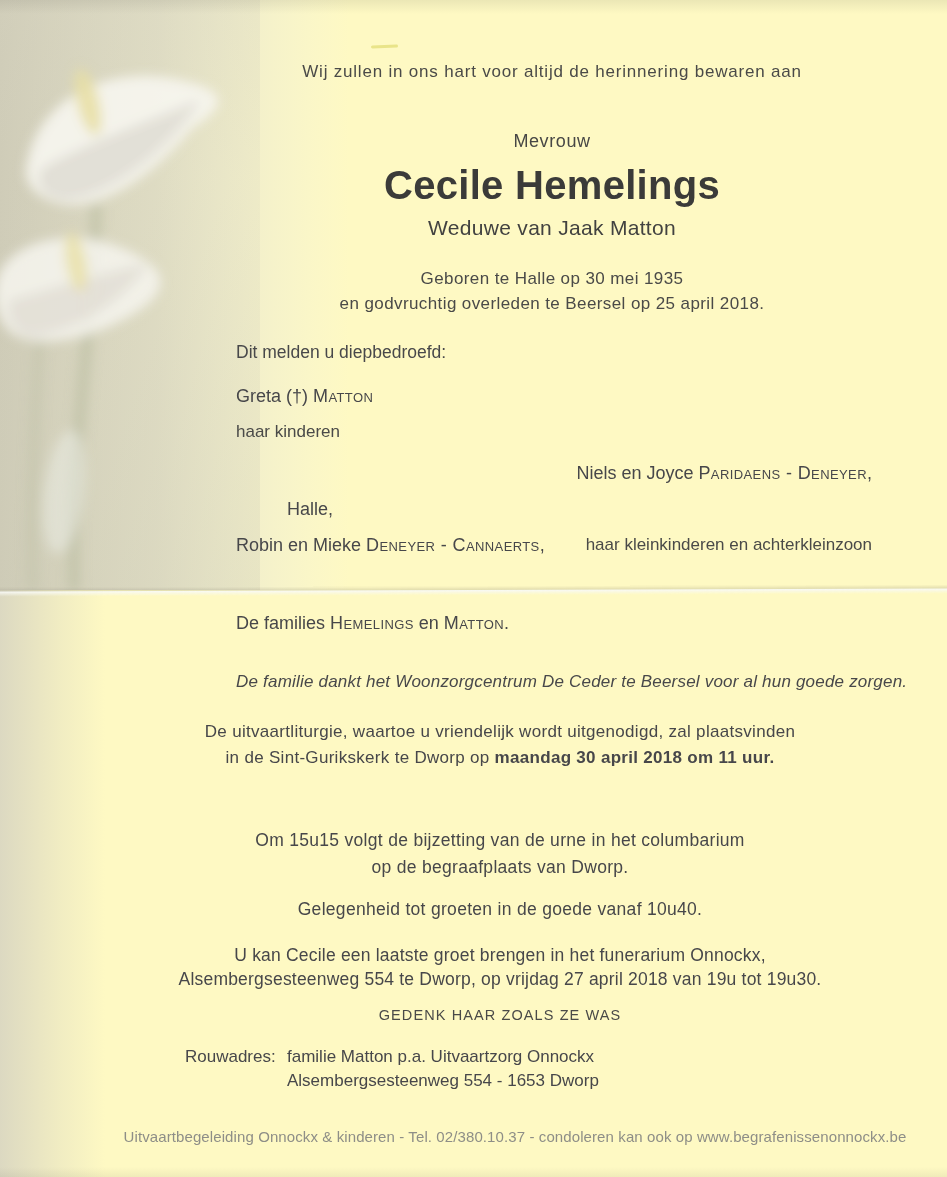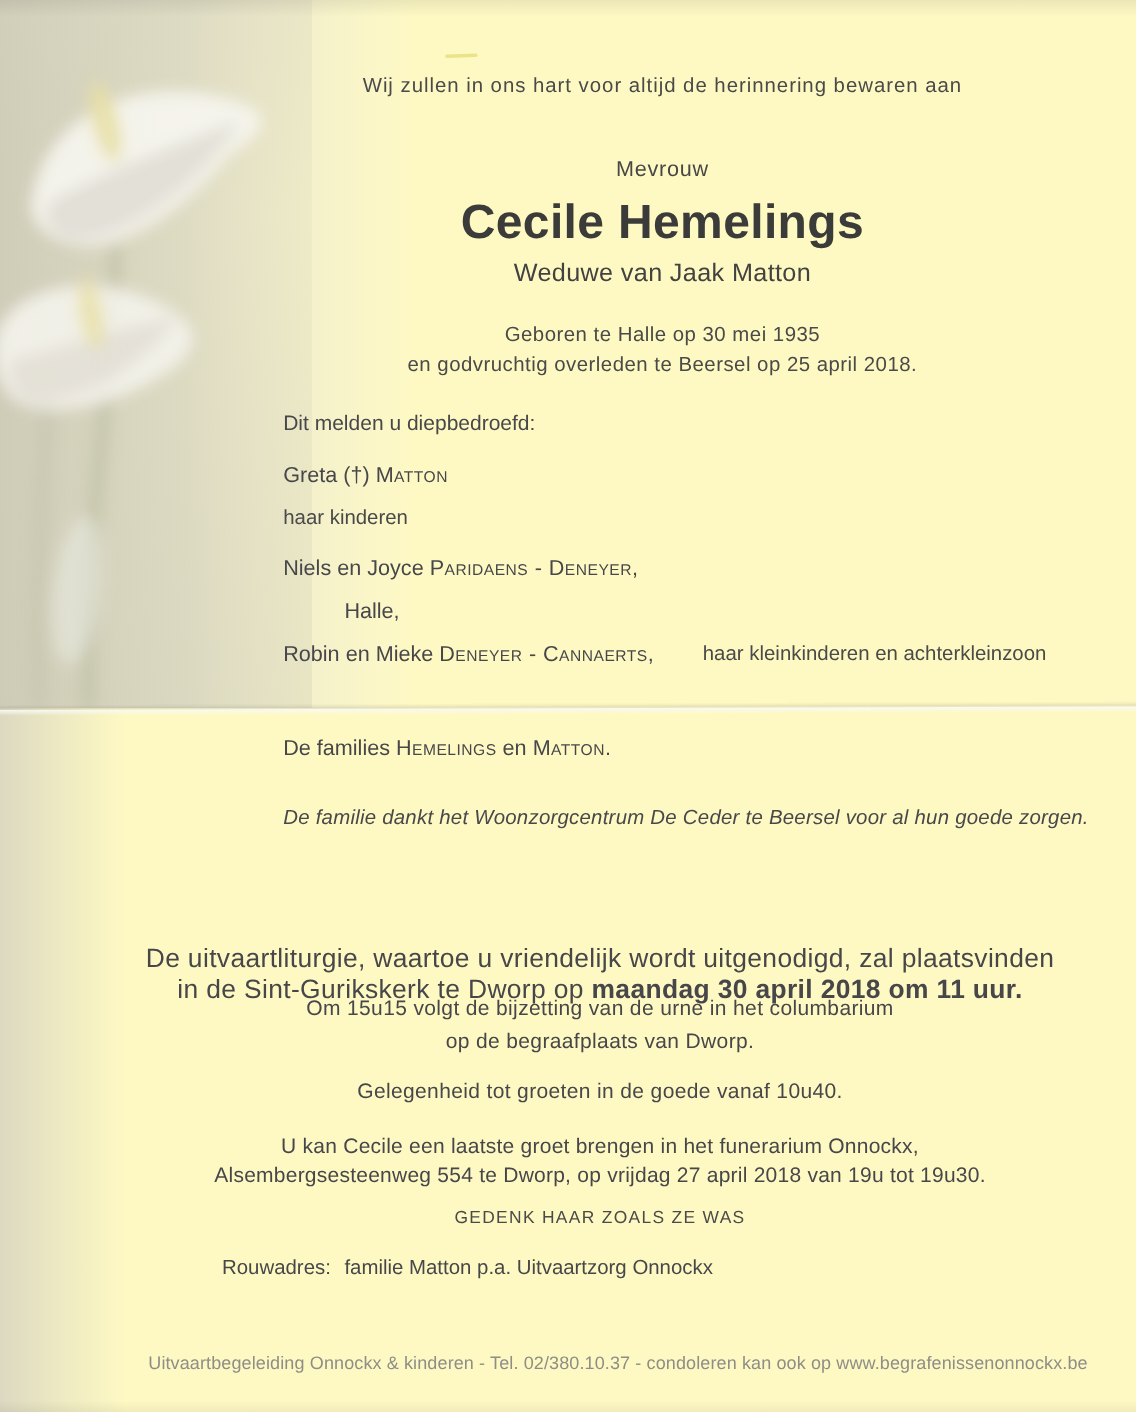--- a/index.html
+++ b/index.html
@@ -57,30 +57,30 @@
 
   .intro-line{top:62px;font-size:17px;letter-spacing:0.8px;color:#4a4a48;}
   .salutation{top:131px;font-size:18px;letter-spacing:0.6px;color:#474745;}
   .deceased-name{top:163px;font-size:40px;font-weight:bold;color:#3b3b39;letter-spacing:0.3px;}
   .relation{top:216px;font-size:21px;color:#424240;letter-spacing:0.3px;}
   .life-dates{top:266px;font-size:17px;line-height:25px;letter-spacing:0.4px;color:#4a4a48;}
 
   .announce{top:342px;left:236px;font-size:17.5px;color:#48484a;}
   .family-list{top:385px;left:236px;width:636px;font-size:18px;color:#47474a;}
   .family-line{display:flex;justify-content:space-between;line-height:22px;margin-bottom:14px;}
-  .family-line:nth-child(3){margin-top:19px;}
+  .family-line:nth-child(3){margin-top:19px;justify-content:flex-end;}
   .family-line.indent .names{padding-left:51px;}
   .right-label{font-size:17px;color:#4a4a48;white-space:nowrap;}
   .sc{font-variant:small-caps;letter-spacing:0.4px;}
   .b{font-weight:bold;}
 
   .families-line{top:613px;left:236px;font-size:18px;color:#47474a;}
   .thanks-line{top:672px;left:236px;font-size:17px;font-style:italic;color:#48484a;letter-spacing:0.2px;}
 
-  .liturgy{top:786px;font-size:22px;line-height:26px;letter-spacing:0.3px;color:#47474a;}
+  .liturgy{top:719px;font-size:17px;line-height:26px;letter-spacing:0.3px;color:#47474a;}
   .urn{top:827px;font-size:17.5px;line-height:27px;letter-spacing:0.3px;color:#47474a;}
   .greeting{top:899px;font-size:17.5px;letter-spacing:0.3px;color:#47474a;}
   .funerarium{top:943px;font-size:17.5px;line-height:24px;letter-spacing:0.2px;color:#47474a;}
   .motto{top:1007px;font-size:14.5px;letter-spacing:1.1px;color:#4a4a48;}
 
   .mourning-address{top:1045px;left:185px;display:flex;font-size:17px;line-height:24px;color:#47474a;}
   .mourning-address .label{width:102px;}
   .footer-line{top:1128px;left:83px;width:864px;text-align:center;font-size:15px;color:#8e8e87;letter-spacing:0.1px;}
 </style>
 </head>
@@ -176,18 +176,19 @@
   <div class="blk center-lower funerarium">
     <div>U kan Cecile een laatste groet brengen in het funerarium Onnockx,</div>
     <div>Alsembergsesteenweg 554 te Dworp, op vrijdag 27 april 2018 van 19u tot 19u30.</div>
   </div>
   <div class="blk center-lower motto">GEDENK HAAR ZOALS ZE WAS</div>
 
   <div class="blk mourning-address">
     <div class="label">Rouwadres:</div>
     <div>
       <div>familie Matton p.a. Uitvaartzorg Onnockx</div>
+      <div>Alsembergsesteenweg 554 - 1653 Dworp</div>
     </div>
   </div>
 
   <div class="blk footer-line">Uitvaartbegeleiding Onnockx &amp; kinderen - Tel. 02/380.10.37  - condoleren kan ook op www.begrafenissenonnockx.be</div>
 
 </div>
 
 </body></html>

